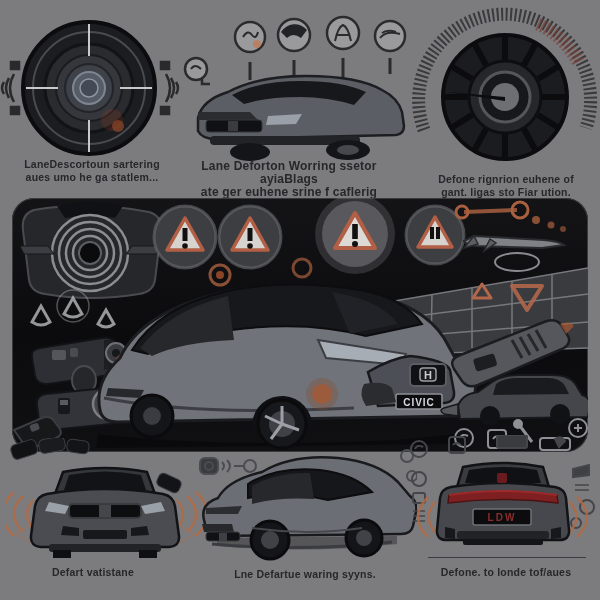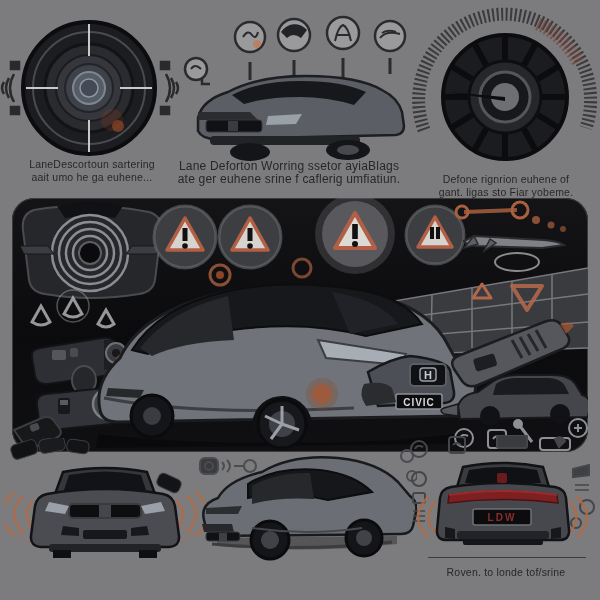--- a/index.html
+++ b/index.html
@@ -1,19 +1,19 @@
 <!DOCTYPE html>
 <html><head>
 <meta charset="utf-8">
 <style>
   html,body{margin:0;padding:0;}
   body{width:600px;height:600px;background:#7c7c7f;font-family:"Liberation Sans",sans-serif;overflow:hidden;}
   .canvas{position:relative;width:600px;height:600px;background:#7c7c7f;}
   .cell{position:absolute;}
-  .caption{position:absolute;text-align:center;color:#27272a;font-weight:normal;font-size:10.5px;line-height:13px;letter-spacing:.2px;}
+  .caption{position:absolute;text-align:center;color:#27272a;font-weight:bold;font-size:10.5px;line-height:13px;letter-spacing:.2px;}
   .caption .ln{display:block;}
   .panel{position:absolute;left:12px;top:198px;width:576px;height:254px;border-radius:22px;
          background:linear-gradient(180deg,#141417 0%,#0b0b0e 55%,#101013 100%);
          box-shadow:0 0 0 1px #3a3a3d inset;overflow:hidden;}
   .rule{position:absolute;height:0;border-top:1.5px solid #3c3c40;}
   svg{display:block;}
   text{font-family:"Liberation Sans",sans-serif;}
 </style>
 </head>
 <body>
@@ -106,29 +106,29 @@
       </g>
       <circle cx="95" cy="97" r="36" fill="#26272b" stroke="#0e0e10" stroke-width="3"></circle>
       <circle cx="95" cy="97" r="25" fill="#17181b" stroke="#55565a" stroke-width="3"></circle>
       <circle cx="95" cy="97" r="14" fill="#6e6f73"></circle>
       <path d="M95,97 L38,92 L95,101 z" fill="#0d0d0f"></path>
     </g>
   </svg>
 
   <div class="caption" style="left:6px;top:158px;width:172px">
     <span class="ln">LaneDescortoun sartering</span>
-    <span class="ln">aait umo he ga euhene...</span>
+    <span class="ln">aues umo he ga statlem...</span>
   </div>
   <div class="caption" style="left:175px;top:160px;width:228px;font-size:12px">
     <span class="ln">Lane Deforton Worring ssetor ayiaBlags</span>
     <span class="ln">ate ger euhene srine f caflerig umfiatiun.</span>
   </div>
   <div class="caption" style="left:418px;top:173px;width:176px">
     <span class="ln">Defone rignrion euhene of</span>
-    <span class="ln">gant. ligas sto Fiar yobeme.</span>
+    <span class="ln">gant. ligas sto Fiar ution.</span>
   </div>
 
   <div class="panel">
     <svg width="576" height="254" viewBox="0 0 576 254">
 
       <g>
         <path d="M22,12 q55,-10 115,2 q14,4 12,20 l-6,48 q-2,12 -16,14 q-48,8 -94,0 q-14,-2 -16,-14 l-6,-50 q-2,-16 11,-20 z" fill="#26272b" stroke="#4a4b4f" stroke-width="2"></path>
         <path d="M45,8 q33,-8 66,0 l-8,12 q-25,-5 -50,0 z" fill="#101114"></path>
         <g fill="none" stroke="#8b8d92" stroke-width="2.5">
           <circle cx="78" cy="55" r="38"></circle>
@@ -399,18 +399,24 @@
       <g>
         <rect x="68" y="74" width="58" height="16" rx="2" fill="#0c0c0e" stroke="#6e7075" stroke-width="1.5"></rect>
         <text x="97" y="86" font-size="10" font-weight="bold" letter-spacing="2" fill="#8a2d2d" text-anchor="middle">LDW</text>
       </g>
       <rect x="52" y="96" width="92" height="8" rx="3" fill="#222327"></rect>
       <rect x="58" y="104" width="80" height="6" rx="2" fill="#141518"></rect>
       <path d="M40,92 l10,2 v10 l-10,-1 z M156,92 l-10,2 v10 l10,-1 z" fill="#17181b"></path>
     </g>
   </svg>
 
+  <div class="caption" style="left:30px;top:566px;width:160px;text-align:left;padding-left:22px">
+    <span class="ln">Defart vatistane</span>
+  </div>
+  <div class="caption" style="left:200px;top:568px;width:210px">
+    <span class="ln">Lne Defartue waring syyns.</span>
+  </div>
   <div class="rule" style="left:428px;top:557px;width:158px"></div>
   <div class="caption" style="left:420px;top:566px;width:172px">
-    <span class="ln">Roven. to londe tof/srine</span>
+    <span class="ln">Defone. to londe tof/aues</span>
   </div>
 
 </div>
 
 </body></html>

